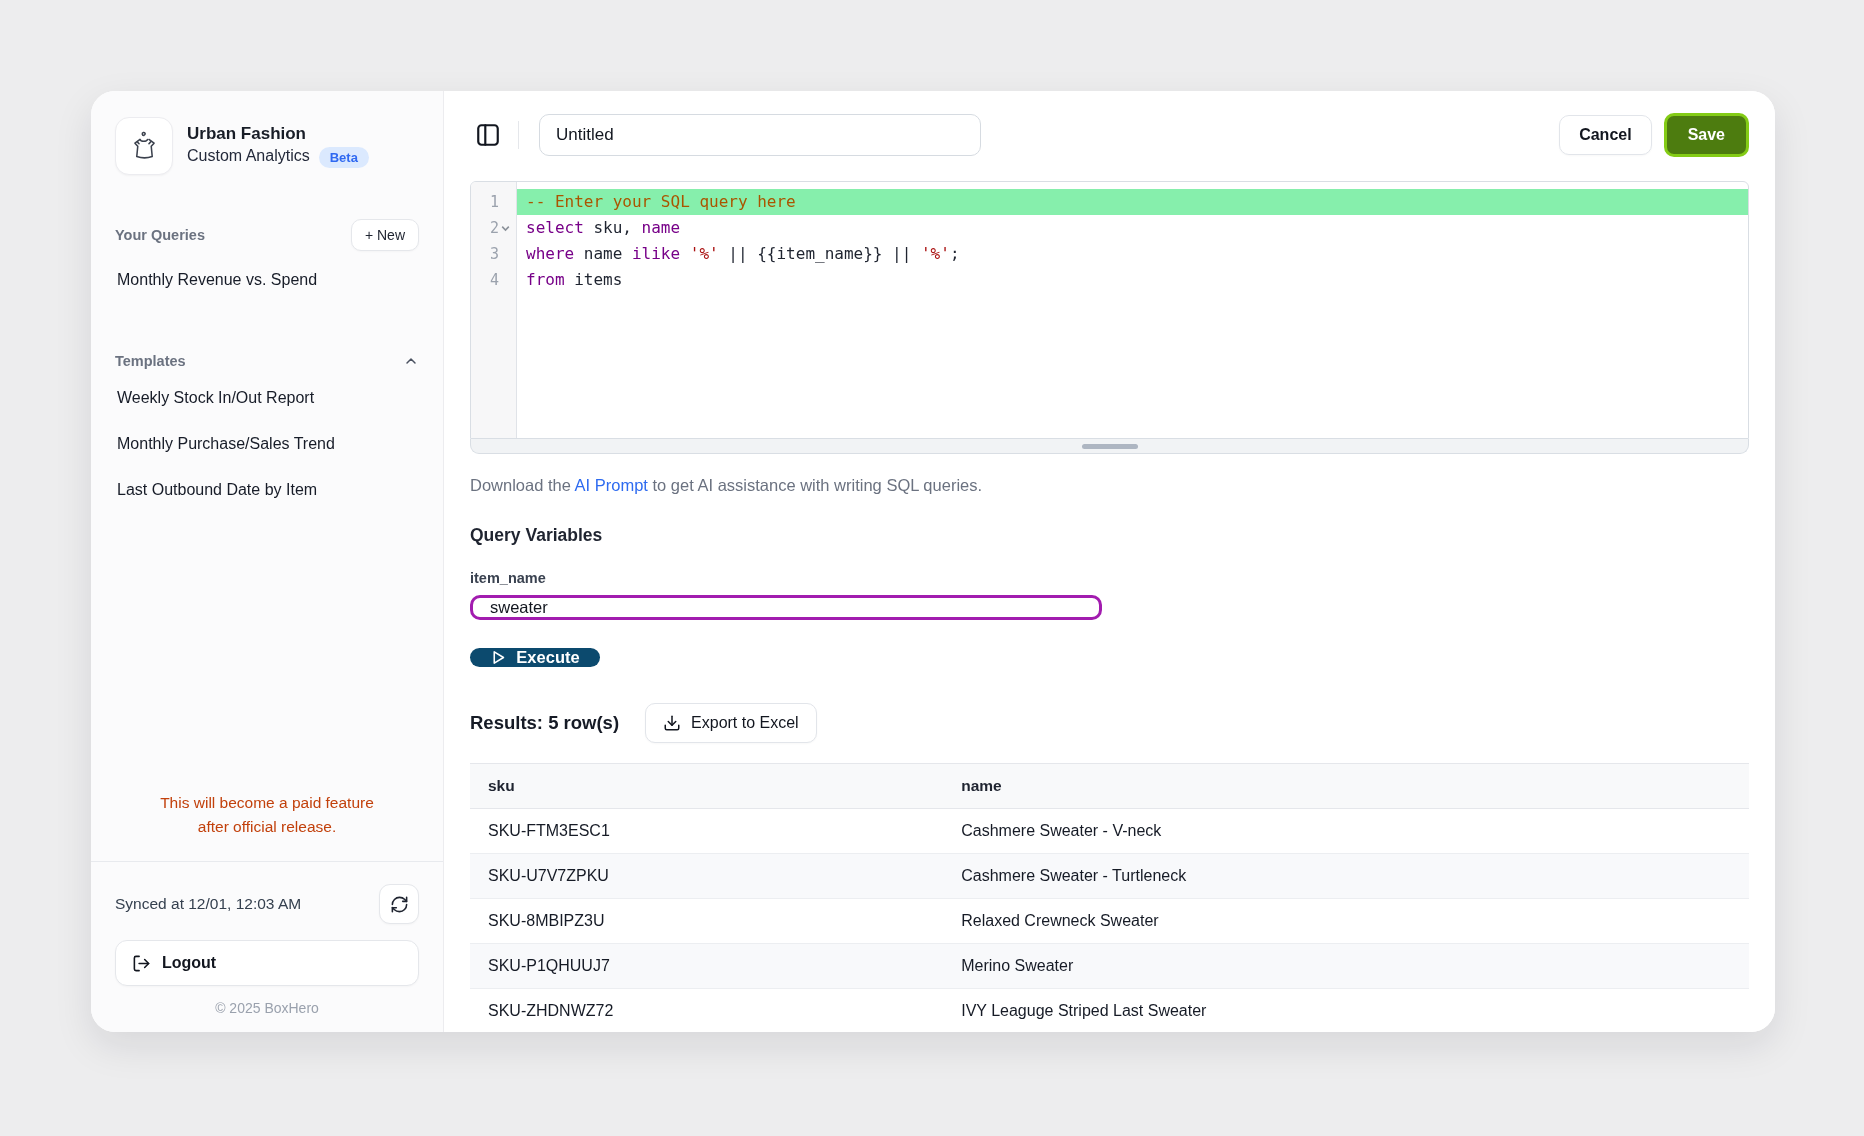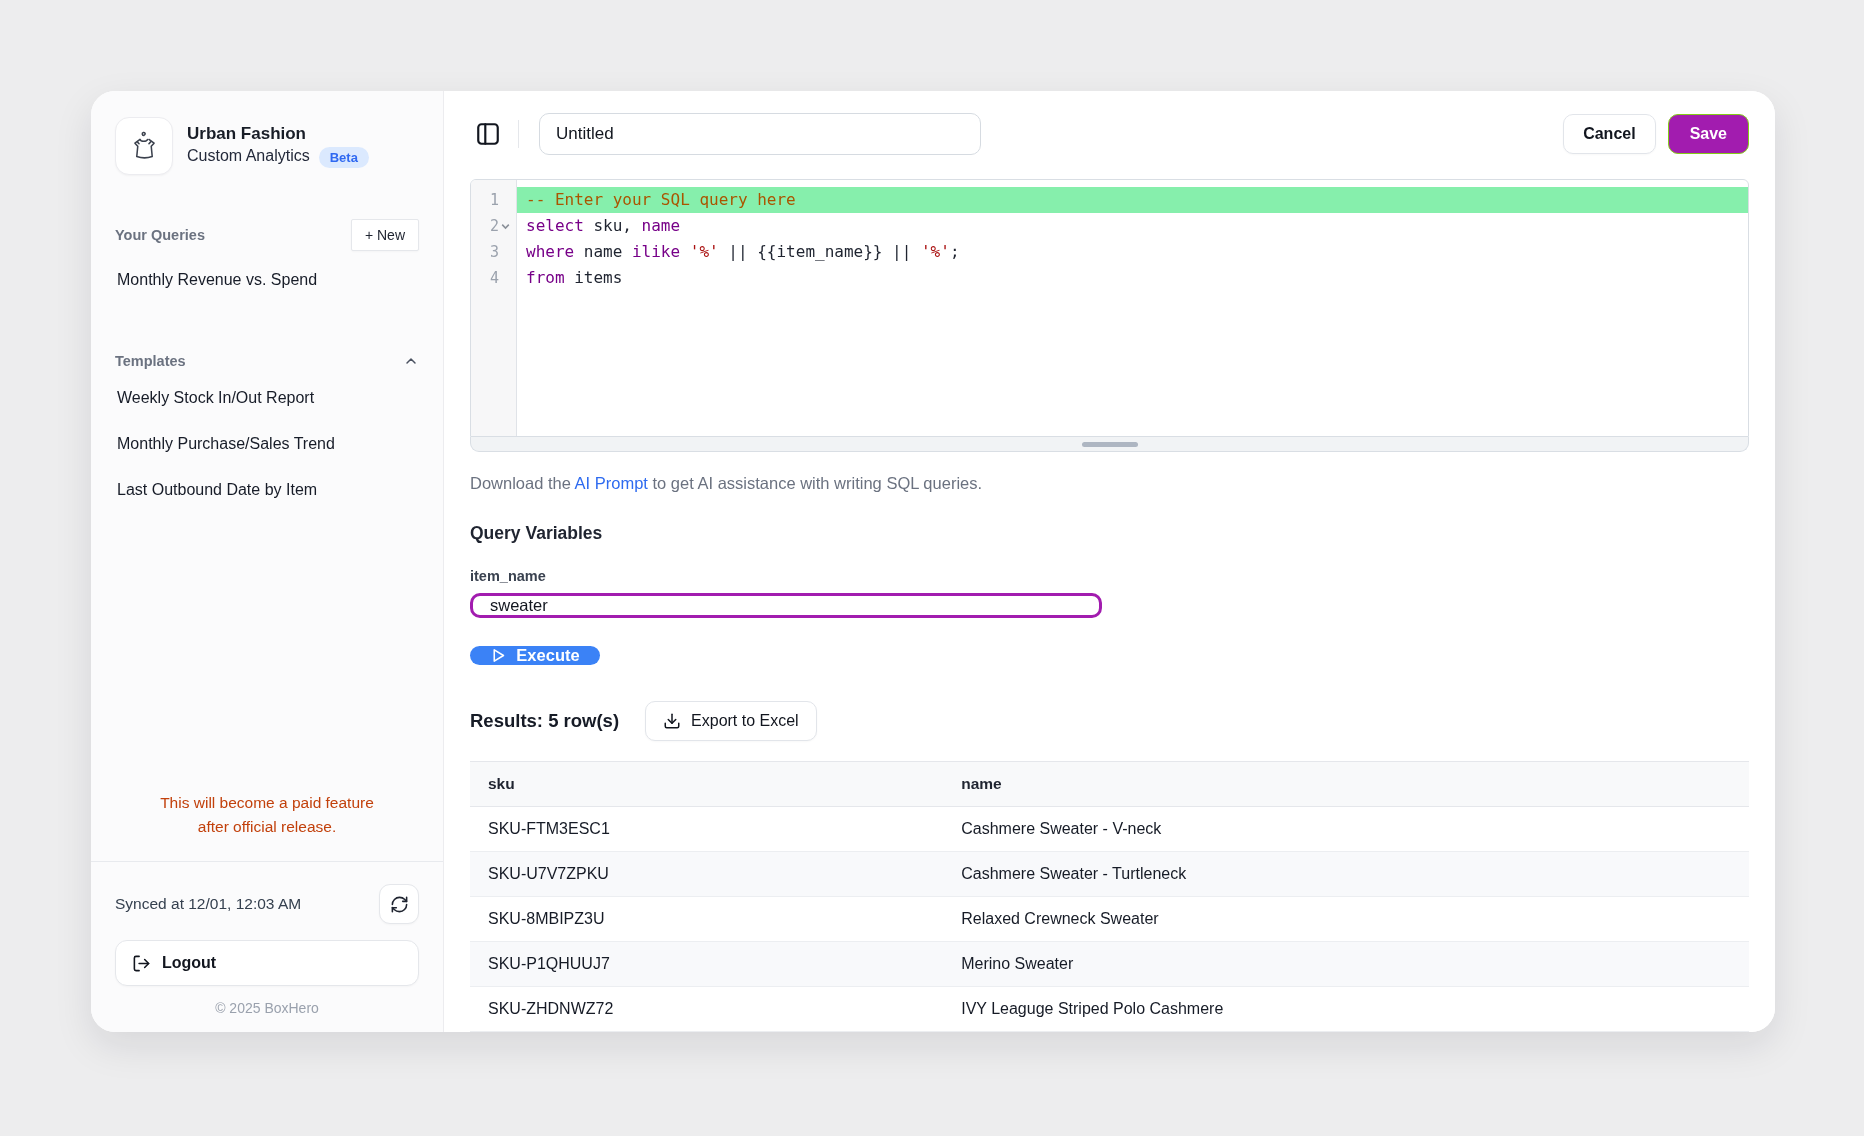--- a/index.html
+++ b/index.html
@@ -16,21 +16,21 @@
   .brand-row { display:flex; align-items:center; gap:14px; }
   .brand-logo { width:58px; height:58px; background:#fff; border:1px solid #ececf0; border-radius:14px;
                 display:flex; align-items:center; justify-content:center; box-shadow:0 1px 2px rgba(0,0,0,.04); }
   .brand-text .line1 { font-weight:bold; font-size:17px; color:#181d27; }
   .brand-text .line2 { font-size:16px; color:#23293a; margin-top:3px; display:flex; align-items:flex-start; gap:9px; }
   .beta-badge { background:#dbe9fe; color:#3069f1; font-size:13px; font-weight:bold;
                 border-radius:999px; padding:3px 11px; }
 
   .section-row { display:flex; align-items:center; justify-content:space-between; margin-top:44px; }
   .section-label { font-size:14.5px; color:#6b7280; font-weight:bold; }
-  .new-btn { background:#fff; border:1px solid #e5e7eb; border-radius:2px; padding:7px 13px;
+  .new-btn { background:#fff; border:1px solid #e5e7eb; border-radius:10px; padding:7px 13px;
              font-size:14px; color:#1f2430; cursor:pointer; box-shadow:0 1px 2px rgba(0,0,0,.03); }
   .nav-list { margin-top:6px; }
   .nav-item { font-size:16px; color:#171c28; padding:14px 2px; cursor:pointer; }
   .templates-row { margin-top:50px; }
   .spacer { flex:1; }
 
   .paid-note { text-align:center; color:#c2410c; font-size:15.5px; line-height:1.55; margin-bottom:22px; }
   .sidebar-divider { border:none; border-top:1px solid #e8eaee; margin:0 -24px 22px; }
   .synced-row { display:flex; align-items:center; justify-content:space-between; }
   .synced-text { font-size:15.5px; color:#35404f; }
@@ -49,21 +49,21 @@
   .toggle-btn { width:36px; height:36px; display:flex; align-items:center; justify-content:center;
                 border-radius:8px; cursor:pointer; background:transparent; border:none; }
   .vsep { width:1px; height:28px; background:#e5e7eb; margin:0 20px 0 12px; }
   .title-input { width:442px; height:42px; border:1px solid #d6dbe1; border-radius:10px;
                  font-family:"Liberation Sans",sans-serif; font-size:17px; color:#12161f; padding:0 16px;
                  outline:none; background:#fff; }
   .topbar .grow { flex:1; }
   .btn { border-radius:10px; font-size:16px; font-weight:bold; cursor:pointer; }
   .cancel-btn { background:#fff; border:1px solid #e2e5ea; color:#12161f; padding:10px 19px;
                 box-shadow:0 1px 2px rgba(0,0,0,.03); }
-  .save-btn { background:#a21caf; border:1px solid #84cc16; color:#fff; padding:10px 21px; margin-left:12px; }
+  .save-btn { background:#4d7c0f; border:3px solid #84cc16; color:#fff; padding:10px 21px; margin-left:12px; }
 
   
   .editor-wrap { margin-top:24px; }
   .editor { display:flex; border:1px solid #d9dee4; border-radius:6px 6px 0 0; height:258px;
             overflow:hidden; background:#fff; }
   .gutter { width:46px; background:#f7f7f8; border-right:1px solid #e0e3e8; padding-top:7px; flex-shrink:0; }
   .gutter-cell { height:26px; display:flex; align-items:center; justify-content:flex-end; padding-right:4px;
                  font-family:"DejaVu Sans Mono",monospace; font-size:15px; color:#9ba2ad; }
   .gutter-cell .fold { width:13px; display:flex; align-items:center; justify-content:center; }
   .code { flex:1; padding-top:7px; font-family:"DejaVu Sans Mono",monospace; font-size:16px; }
@@ -79,21 +79,21 @@
 
   .ai-note { margin-top:22px; font-size:16.5px; color:#6b7280; }
   .ai-note a { color:#2e6bf0; text-decoration:none; cursor:pointer; }
 
   .qv-heading { margin-top:30px; font-size:17.5px; font-weight:bold; color:#1f2430; }
   .qv-label { margin-top:24px; font-size:14.5px; color:#3a4250; font-weight:bold; }
   .qv-input { margin-top:9px; width:632px; height:46px; border:3px solid #a21caf; border-radius:10px;
               font-family:"Liberation Sans",sans-serif; font-size:16.5px; color:#12161f; padding:0 17px;
               outline:none; background:#fff; }
 
-  .execute-btn { margin-top:28px; width:130px; height:43px; background:#3b82f6; border:none; border-radius:10px;
+  .execute-btn { margin-top:28px; width:130px; height:43px; background:#0c4a6e; border:none; border-radius:10px;
                  color:#fff; font-size:16.5px; font-weight:bold; display:flex; align-items:center;
                  justify-content:center; gap:9px; cursor:pointer; }
 
   .results-row { margin-top:36px; display:flex; align-items:center; gap:26px; }
   .results-title { font-size:18.5px; font-weight:bold; color:#161b26; }
   .export-btn { background:#fff; border:1px solid #e2e5ea; border-radius:10px; padding:10px 17px;
                 font-size:16px; color:#12161f; display:flex; align-items:center; gap:10px; cursor:pointer;
                 box-shadow:0 1px 2px rgba(0,0,0,.03); }
 
   table.results { margin-top:20px; width:100%; border-collapse:collapse; }
@@ -294,19 +294,19 @@
           <tr>
             <td class="col-sku">SKU-8MBIPZ3U</td>
             <td class="col-name">Relaxed Crewneck Sweater</td>
           </tr>
           <tr class="alt">
             <td class="col-sku">SKU-P1QHUUJ7</td>
             <td class="col-name">Merino Sweater</td>
           </tr>
           <tr>
             <td class="col-sku">SKU-ZHDNWZ72</td>
-            <td class="col-name">IVY Leaguge Striped Polo Cashmere</td>
+            <td class="col-name">IVY Leaguge Striped Last Sweater</td>
           </tr>
         </tbody>
     </table>
 
   </main>
 </div>
 
 </body></html>

